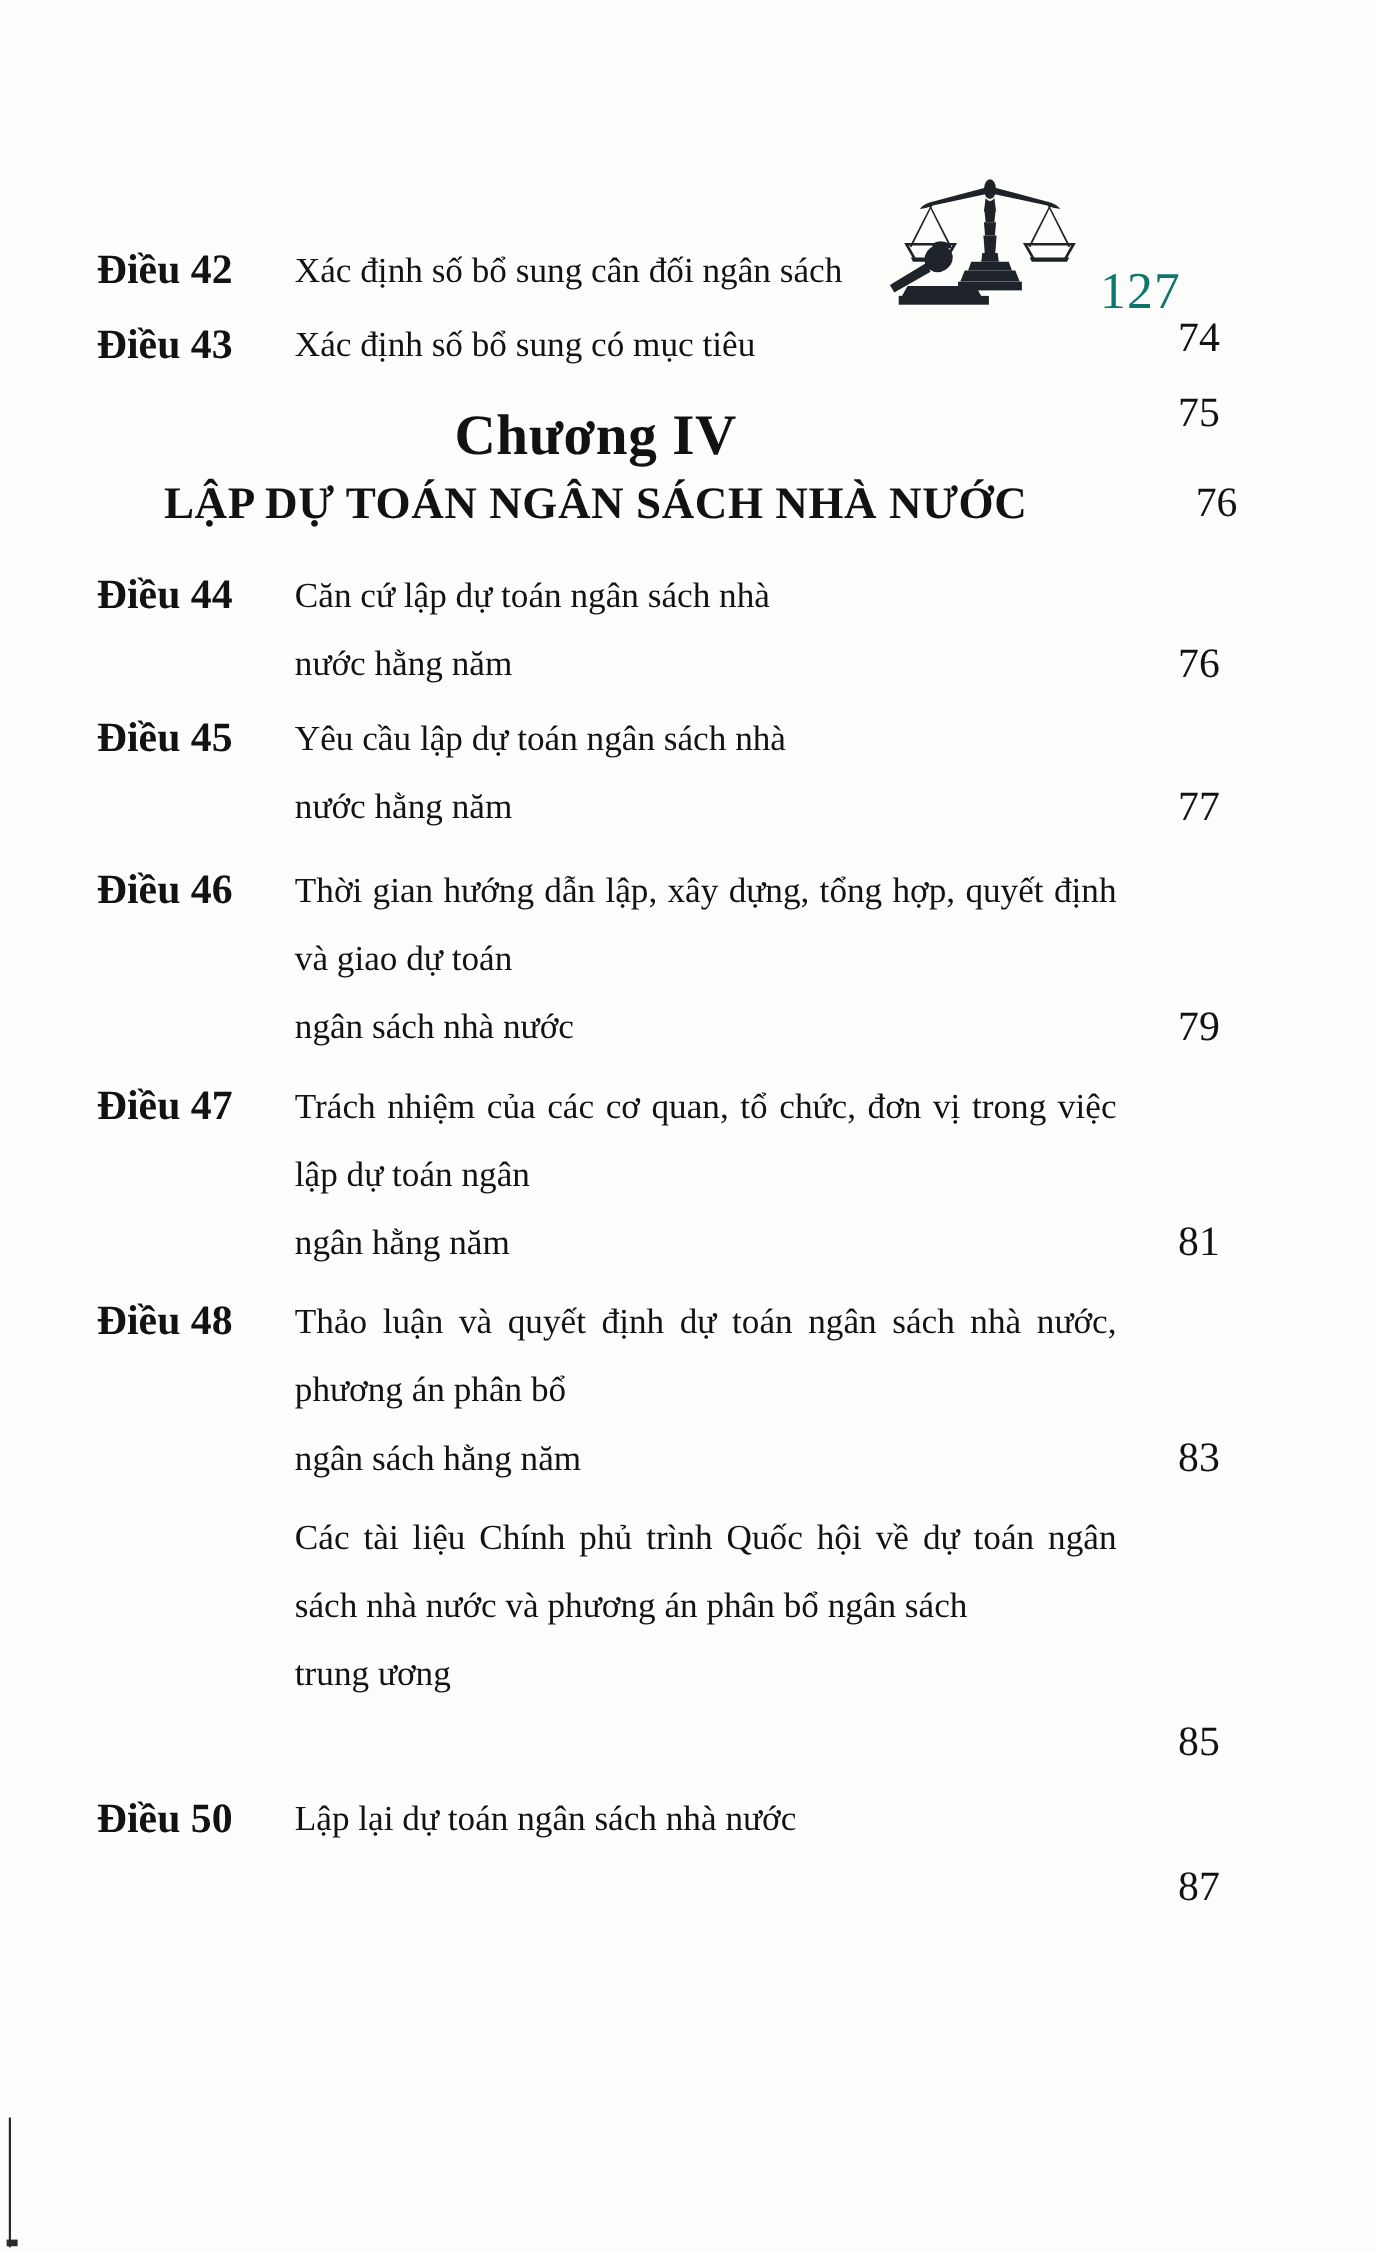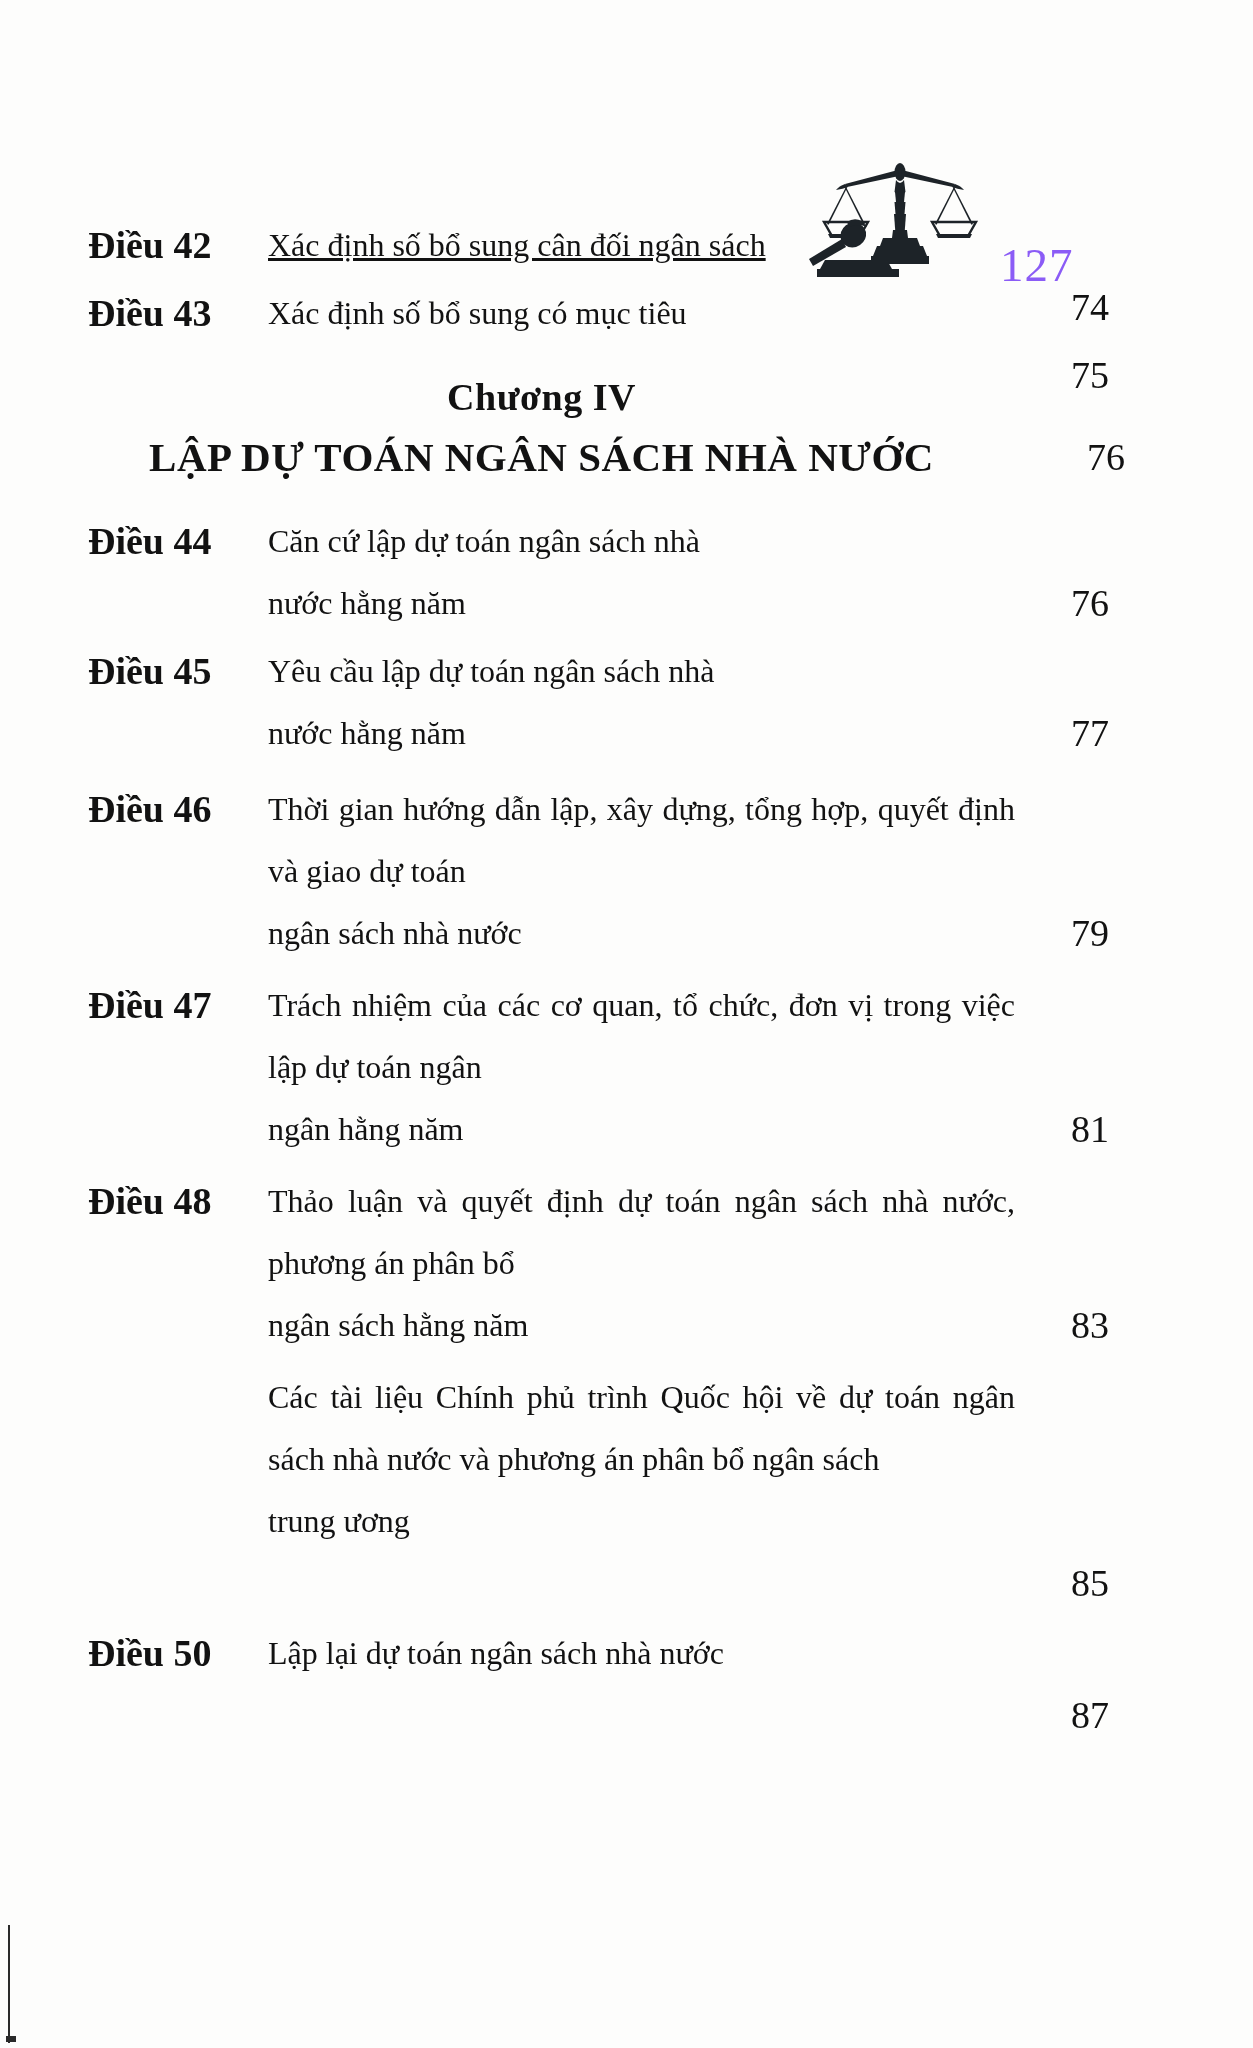--- a/index.html
+++ b/index.html
@@ -33,21 +33,21 @@
     height: 118px;
   }
   .emblem svg { display: block; }
 
   .folio {
     position: absolute;
     left: 1000px;
     top: 160px;
     font-size: 47px;
     letter-spacing: 1px;
-    color: #8b5cf6;
+    color: #0f766e;
     font-family: "Liberation Serif", "DejaVu Serif", serif;
   }
 
   
   .toc {
     position: absolute;
     left: 0;
     top: 214px;
     width: 1253px;
   }
@@ -85,36 +85,36 @@
     position: absolute;
     right: 118px;
     width: 90px;
     text-align: center;
     font-size: 38px;
     line-height: 62px;
     white-space: nowrap;
   }
 
   
-  .e42 { height: 68px; text-decoration: underline; }
+  .e42 { height: 68px; }
   .e43 { height: 86px; }
   .chapterblock { height: 142px; }
   .e44 { height: 130px; }
   .e45 { height: 138px; }
   .e46 { height: 196px; }
   .e47 { height: 196px; }
   .e48 { height: 196px; }
   .e49 { height: 256px; }
   .e50 { height: 70px; }
 
   
   .chapter-num {
     text-align: center;
     font-weight: bold;
-    font-size: 38px;
+    font-size: 52px;
     line-height: 58px;
     padding-right: 170px;
     letter-spacing: 0.5px;
   }
   .chapter-title-row {
     position: relative;
     height: 62px;
   }
   .chapter-title {
     text-align: center;

